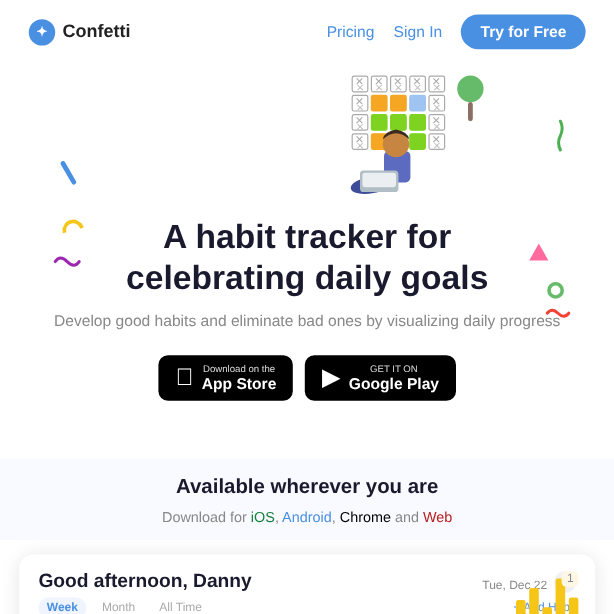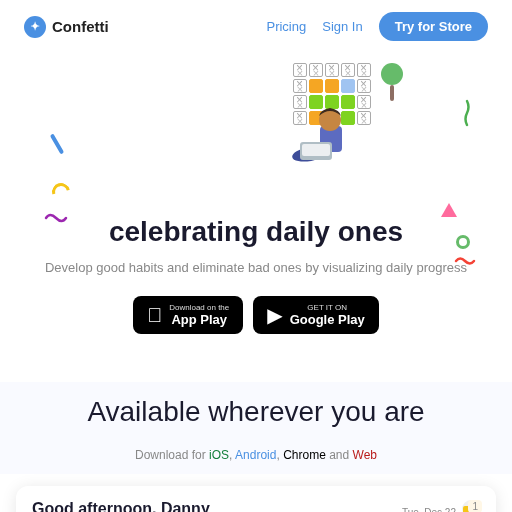--- a/index.html
+++ b/index.html
@@ -133,24 +133,24 @@
     .badge-text-main { font-size: 13px; font-weight: 700; }
     .badge-texts { display: flex; flex-direction: column; }
 
     
     .available-section {
       text-align: center;
       padding: 14px 24px 12px;
       background: #f9faff;
     }
     .available-section h2 {
-      font-size: 28px;
-      font-weight: 400;
+      font-size: 17px;
+      font-weight: 700;
       color: #1a1a2e;
-      margin-bottom: 20px;
+      margin-bottom: 8px;
     }
     .available-sub {
       font-size: 12px;
       color: #888;
     }
     .available-sub a { color: #4a90e2; text-decoration: none; }
 
     
     .dashboard-preview {
       margin: 12px 16px 0;
@@ -275,21 +275,21 @@
 <nav>
   <div class="nav-logo">
     <div class="logo-icon">
       <span>✦</span>
     </div>
     <span>Confetti</span>
   </div>
   <div class="nav-right">
     <a class="nav-link" href="#">Pricing</a>
     <a class="nav-link" href="#">Sign In</a>
-    <button class="btn-free">Try for Store</button>
+    <button class="btn-free">Try for Free</button>
   </div>
 </nav>
 
 <section class="hero" style="position:relative;">
 
   <div class="shape-blue-line deco"></div>
   <div class="shape-yellow-arc deco"></div>
   <div class="shape-purple-squiggle deco">
     <svg width="24" height="12" viewBox="0 0 24 12">
       <path d="M2 6 Q6 0 12 6 Q18 12 22 6" stroke="#9c27b0" stroke-width="2.5" fill="none" stroke-linecap="round"></path>
@@ -356,31 +356,31 @@
 
         <path d="M27 20 Q38 10 49 20 Q48 14 38 12 Q28 14 27 20" fill="#3d2b1f"></path>
 
         <rect x="8" y="46" rx="3" width="32" height="18" fill="#b0bec5"></rect>
         <rect x="10" y="48" rx="2" width="28" height="12" fill="#eceff1"></rect>
       </svg>
     </div>
   </div>
 
   <h1>
-    <br>
-    <span>celebrating daily ones</span>
+    <span>A habit tracker for</span><br>
+    <span>celebrating daily goals</span>
   </h1>
   <p>Develop good habits and eliminate bad ones by visualizing daily progress</p>
 
   <div class="badges">
     <div class="badge">
       <span class="badge-icon"></span>
       <div class="badge-texts">
         <span class="badge-text-top">Download on the</span>
-        <span class="badge-text-main">App Play</span>
+        <span class="badge-text-main">App Store</span>
       </div>
     </div>
     <div class="badge">
       <span class="badge-icon">▶</span>
       <div class="badge-texts">
         <span class="badge-text-top">GET IT ON</span>
         <span class="badge-text-main">Google Play</span>
       </div>
     </div>
   </div>

